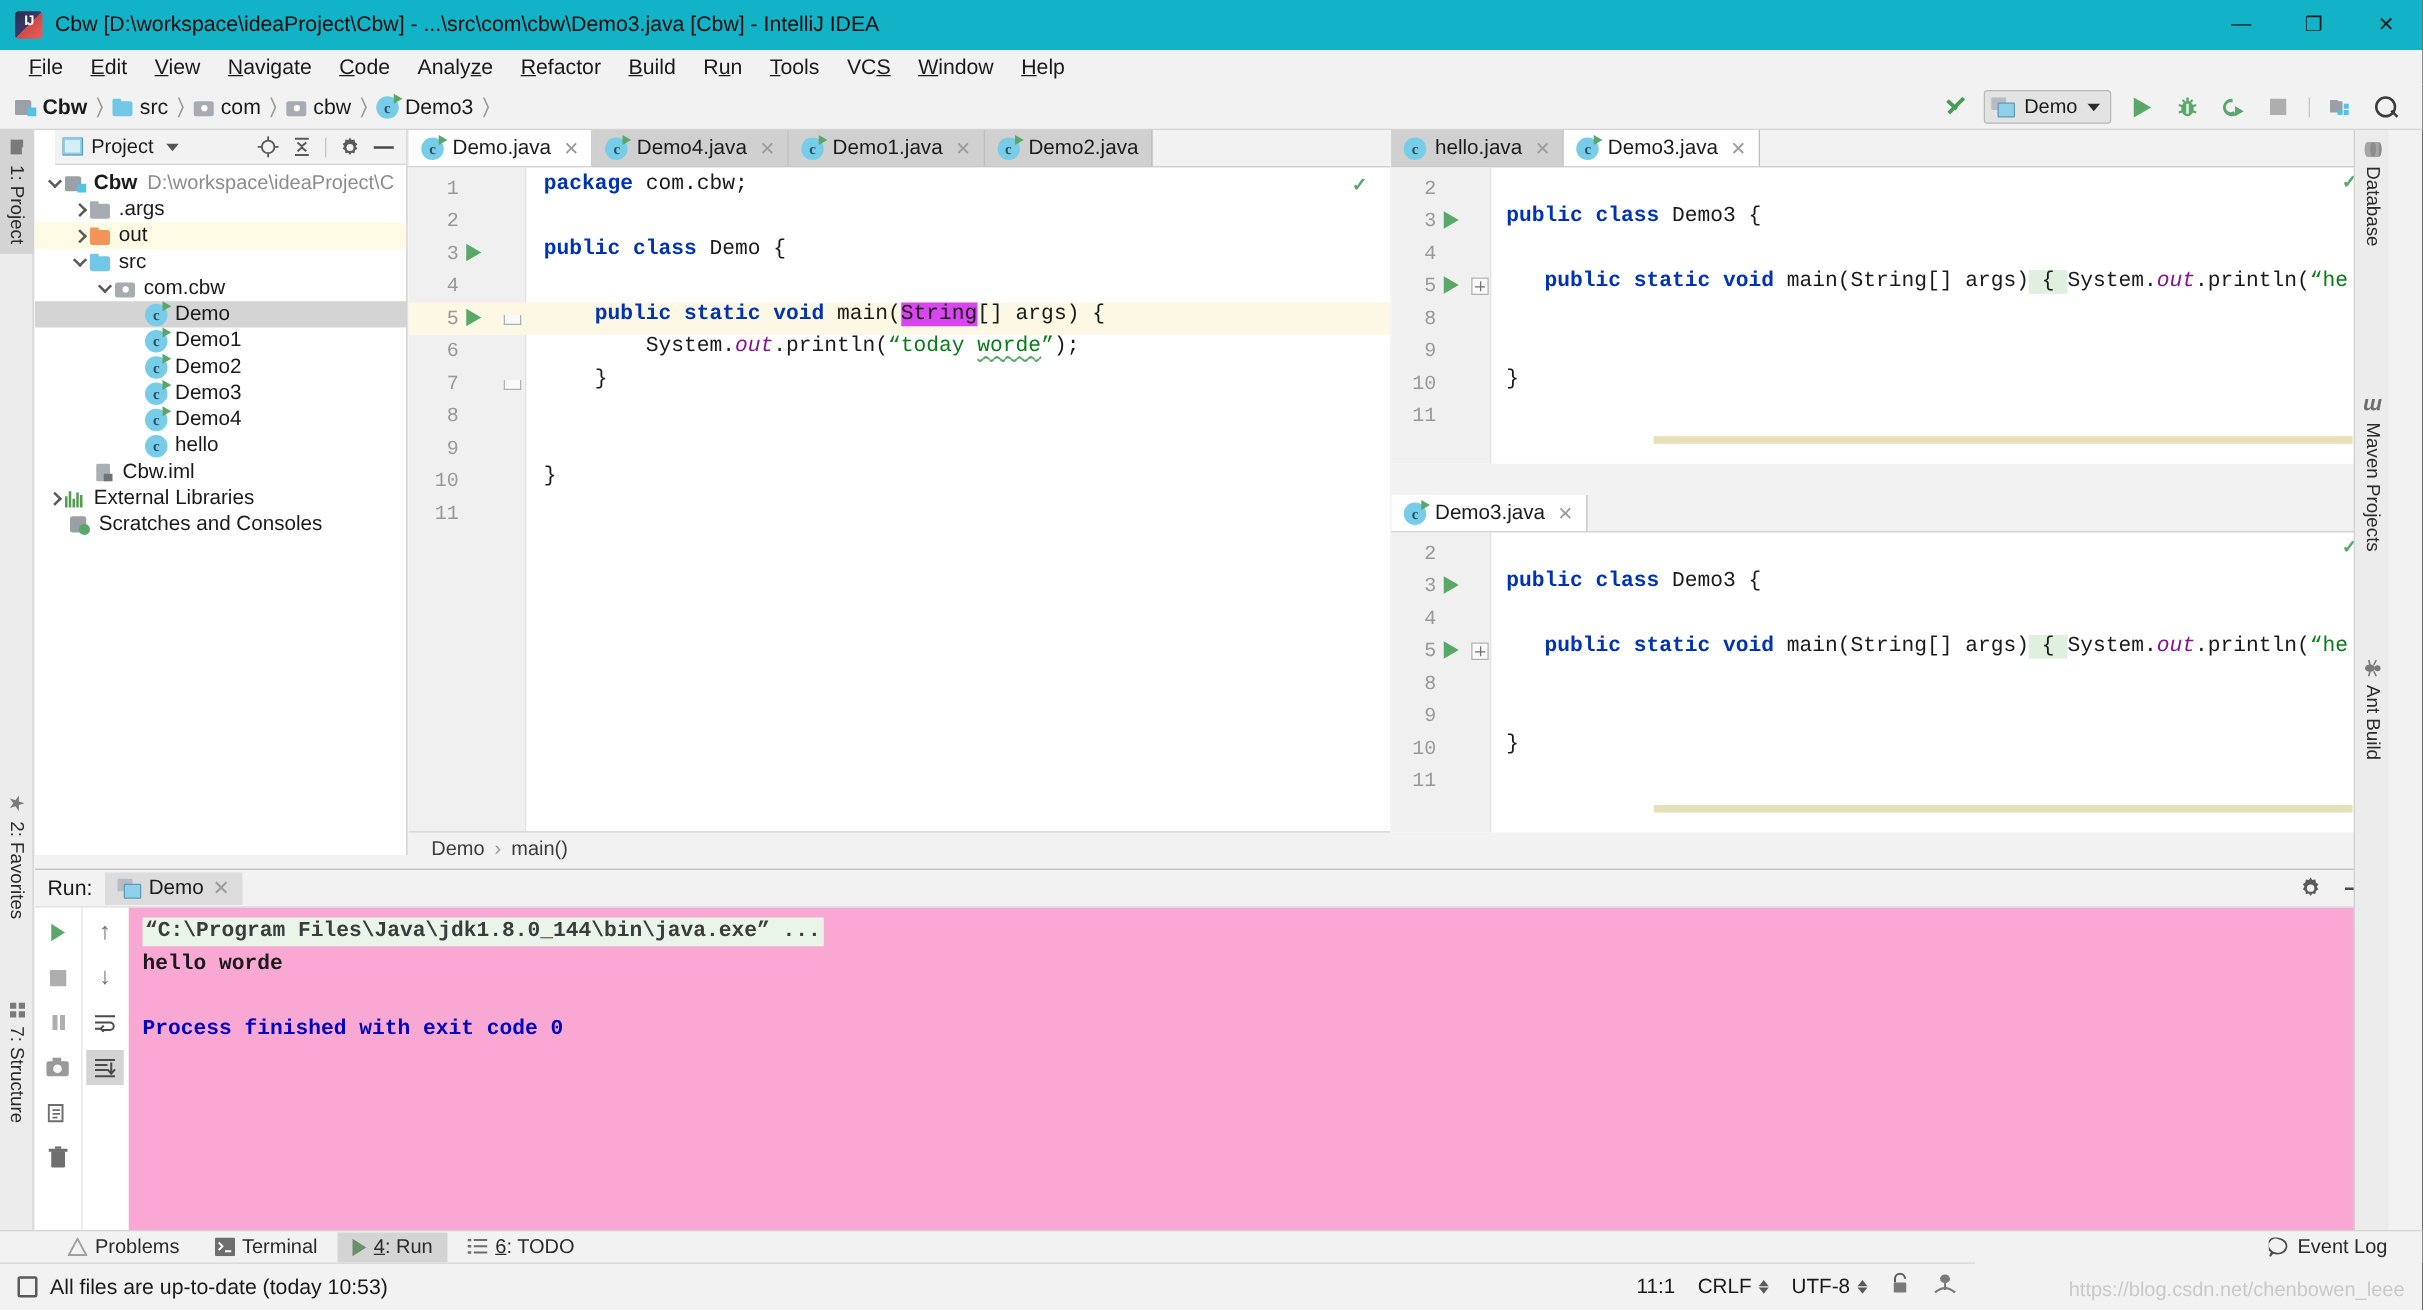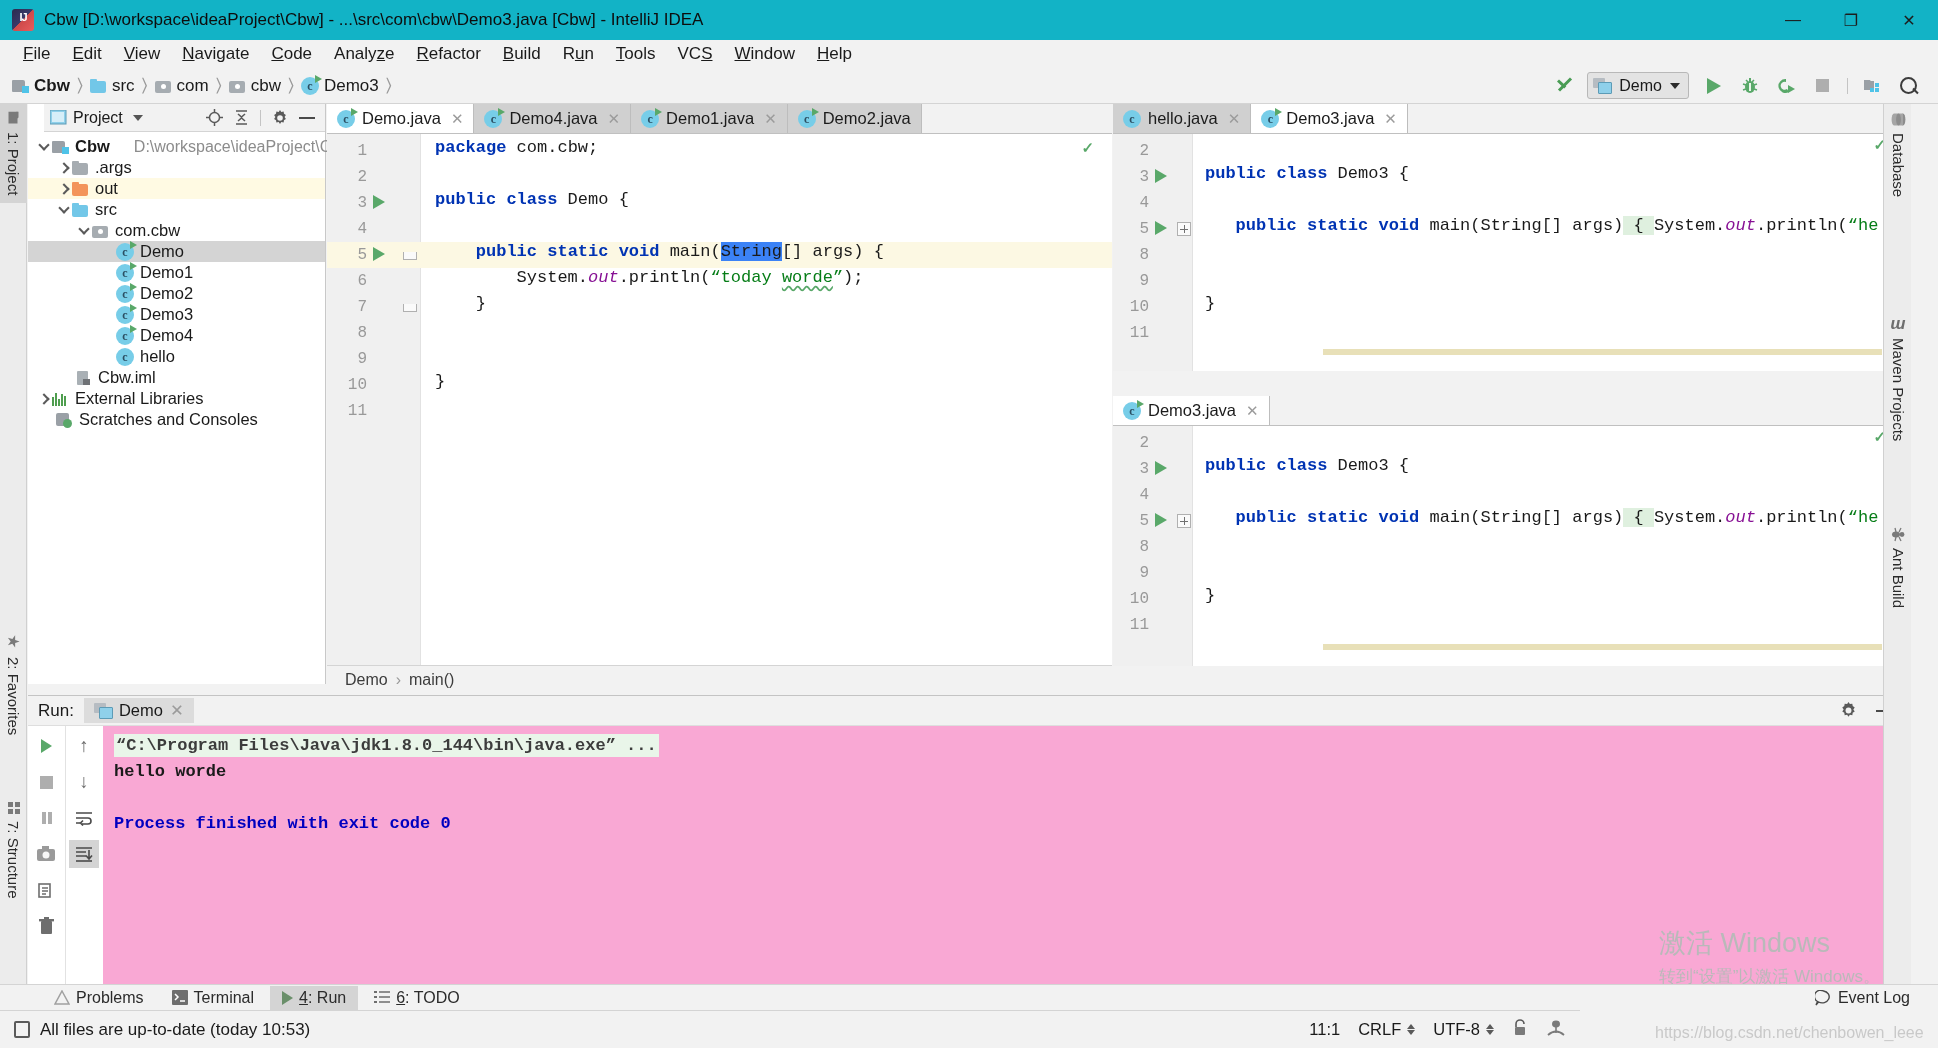--- a/index.html
+++ b/index.html
@@ -193,21 +193,21 @@
     width: 16px; height: 100%; display: flex; align-items: center; justify-content: center;
     flex: none;
   }
   .chev {
     width: 8px; height: 8px; border-right: 2px solid #5a5a5a; border-bottom: 2px solid #5a5a5a;
   }
   .chev.right { transform: rotate(-45deg); }
   .chev.down  { transform: rotate(45deg); margin-top: -3px; }
   .tlabel { margin-left: 6px; }
   .tlabel.bold { font-weight: bold; }
-  .tpath { margin-left: 24px; color: #8c8c8c; font-size: 16px; }
+  .tpath { margin-left: 8px; color: #8c8c8c; font-size: 16px; }
   .ico-iml { width: 16px; height: 16px; }
   .ico-iml::before {
     content:""; position:absolute; left:1px; top:1px; width:11px; height:14px;
     background:#a9b0b5; border-radius:1px;
   }
   .ico-iml::after {
     content:""; position:absolute; left:7px; top:9px; width:7px; height:6px;
     background:#6f7276;
   }
   .ico-lib { width: 17px; height: 15px; display: flex; align-items: flex-end; gap: 1px; }
@@ -270,21 +270,21 @@
   .gfold.plus::before {
     content:""; position:absolute; left:6px; top:2px; width:1px; height:8px; background:#707070;
   }
   .gfold.tip { border:1px solid #b0b0b0; border-top:none; background:#fafafa; height:8px; top:10px; }
   .ctext-wrap { position: absolute; left: 108px; top: 0; white-space: pre; }
   .cline.hlline { background: #fcf8e3; }
   .kw  { color: #0033b3; font-weight: bold; }
   .plain { color: #1a1a1a; }
   .str { color: #067d17; }
   .field-it { color: #871094; font-style: italic; }
-  .sel-blue { background: #3b82f6; }
+  .sel-blue { background: #d946ef; }
   .brace-hl { background: #dff0df; }
   .squiggle {
     text-decoration: underline; text-decoration-style: wavy;
     text-decoration-color: #59a869; text-underline-offset: 3px;
   }
   .breadcrumb-bar {
     position: absolute; height: 28px; background: #f2f2f2;
     border-top: 1px solid #d4d4d4; display: flex; align-items: center;
     padding-left: 18px; font-size: 16px; color: #3c3c3c; gap: 8px;
   }
@@ -856,24 +856,20 @@
     <div class="rtab" style="position:absolute;top:415px;">
       <svg width="15" height="15" viewBox="0 0 15 15" style="transform:rotate(90deg)">
         <ellipse cx="7.5" cy="4" rx="2.4" ry="2.4" fill="#7a7a7a"></ellipse>
         <ellipse cx="7.5" cy="10" rx="3" ry="4" fill="#7a7a7a"></ellipse>
         <path d="M1 5 L5 7 M14 5 L10 7 M1 11 L5 10 M14 11 L10 10" stroke="#7a7a7a" stroke-width="1.3"></path>
       </svg>
       <span>Ant Build</span>
     </div>
   </div>
 
-  <div class="watermark">
-    <div class="wm1">激活 Windows</div>
-    <div class="wm2">转到“设置”以激活 Windows。</div>
-  </div>
 
   <div class="bottombar">
     <div class="bb-item">
       <svg width="16" height="15" viewBox="0 0 16 15">
         <path d="M8 1 L15 14 H1 Z" fill="none" stroke="#a0a0a0" stroke-width="1.5"></path>
       </svg>
       <span>Problems</span>
     </div>
     <div class="bb-item">
       <svg width="16" height="15" viewBox="0 0 16 15">

